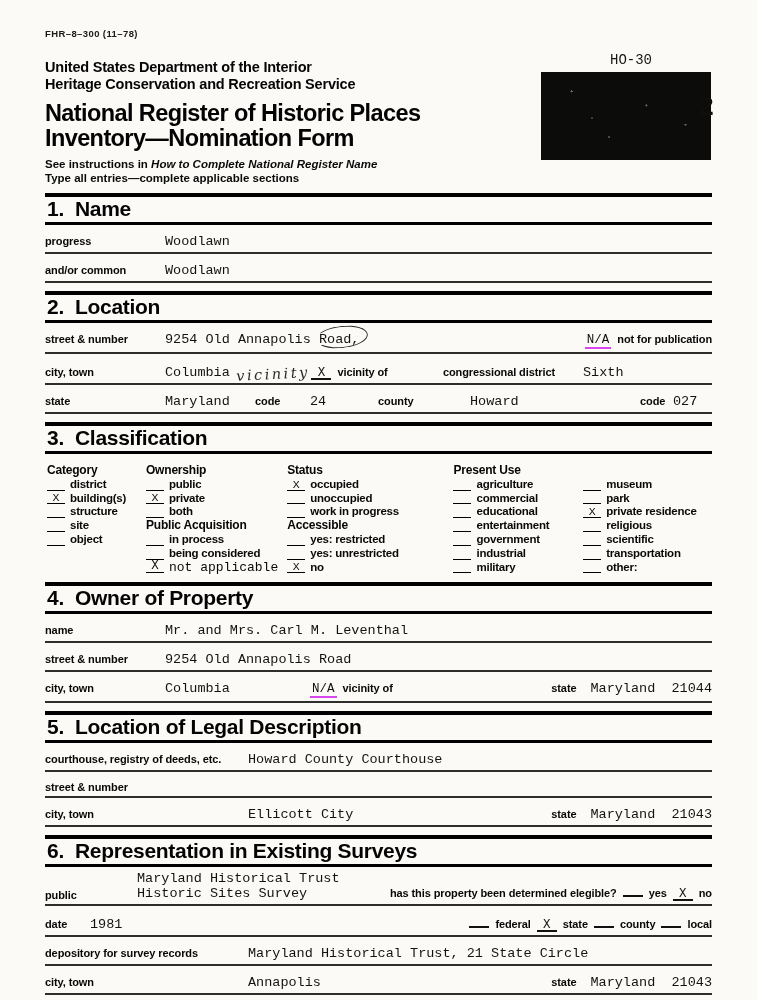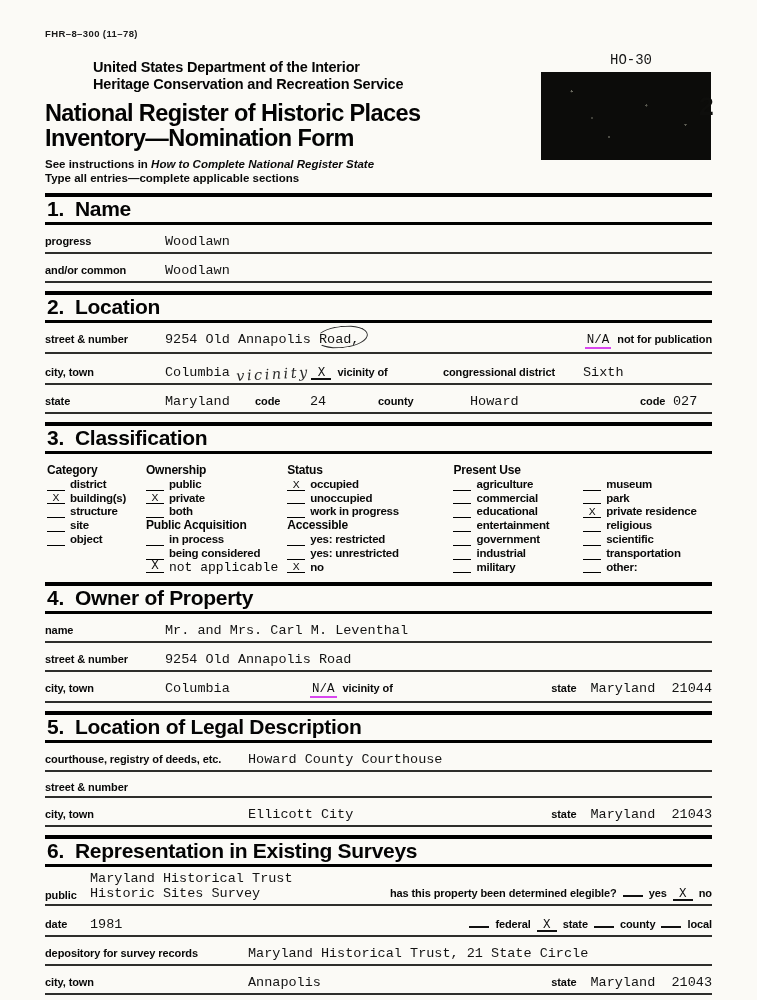--- a/index.html
+++ b/index.html
@@ -8,21 +8,21 @@
     width:757px; height:1000px;
     background:#fbfaf6;
     font-family:"Liberation Sans", sans-serif;
     color:#111;
     overflow:hidden;
   }
   .page { position:relative; width:757px; height:1000px; padding:28px 45px 0 45px; }
 
   
   .form-num { font-size:9.5px; font-weight:bold; letter-spacing:.4px; color:#1a1a1a; }
-  .dept { margin-top:20px; font-weight:bold; font-size:14.5px; line-height:17px; letter-spacing:-.2px; color:#050505;margin-left:48px; }
+  .dept { margin-top:20px; font-weight:bold; font-size:14.5px; line-height:17px; letter-spacing:-.2px; color:#050505; }
   .main-title { margin-top:8px; font-weight:900; font-size:23.5px; line-height:25px; letter-spacing:-.6px; color:#030303; }
   .instr { margin-top:7px; font-weight:bold; font-size:11.5px; line-height:13.5px; color:#0a0a0a; }
   .instr .it { font-style:italic; }
 
   .survey-code { position:absolute; left:610px; top:52px; font-family:"Liberation Mono",monospace; font-size:14px; color:#161616; }
   .redact-box {
     position:absolute; left:541px; top:72px; width:170px; height:88px;
     background:#0c0c0a; z-index:2;
     background-image:
       radial-gradient(circle 1px at 18% 22%, #6b6b60 0 1px, transparent 1.2px),
@@ -94,38 +94,38 @@
     width:18px; flex:none; margin-right:5px;
     border-bottom:1.6px solid #000; text-align:center;
     font-family:"Liberation Mono",monospace; font-size:11.5px; line-height:11px; height:12px;
   }
   .cl { font-weight:bold; font-size:11.5px; letter-spacing:-.25px; white-space:nowrap; color:#090909; }
   .ci.typed .cl { font-family:"Liberation Mono",monospace; font-weight:normal; font-size:13px; letter-spacing:0; }
   .ci.typed .mk2 { font-size:12.5px; }
 
   
   .tcol { flex:none; }
-  .tcol .fvalue { display:block; line-height:15px; }
+  .tcol .fvalue { display:block; line-height:15px;margin-left:47px; }
 </style>
 </head>
 <body>
 
 <div class="page">
 
   <div class="form-num">FHR–8–300   (11–78)</div>
   <div class="dept">
     <div>United States Department of the Interior</div>
     <div>Heritage Conservation and Recreation Service</div>
   </div>
   <div class="main-title">
     <div>National Register of Historic Places</div>
     <div>Inventory—Nomination Form</div>
   </div>
   <div class="instr">
-    <div><span>See instructions in </span><span class="it">How to Complete National Register State</span></div>
+    <div><span>See instructions in </span><span class="it">How to Complete National Register Name</span></div>
     <div>Type all entries—complete applicable sections</div>
   </div>
 
   <div class="survey-code">HO-30</div>
   <div class="redact-box"></div>
   <div class="stamp-digit">2</div>
 
   <div class="sec-head">
     <span class="sec-num">1.</span>
     <span>Name</span>

